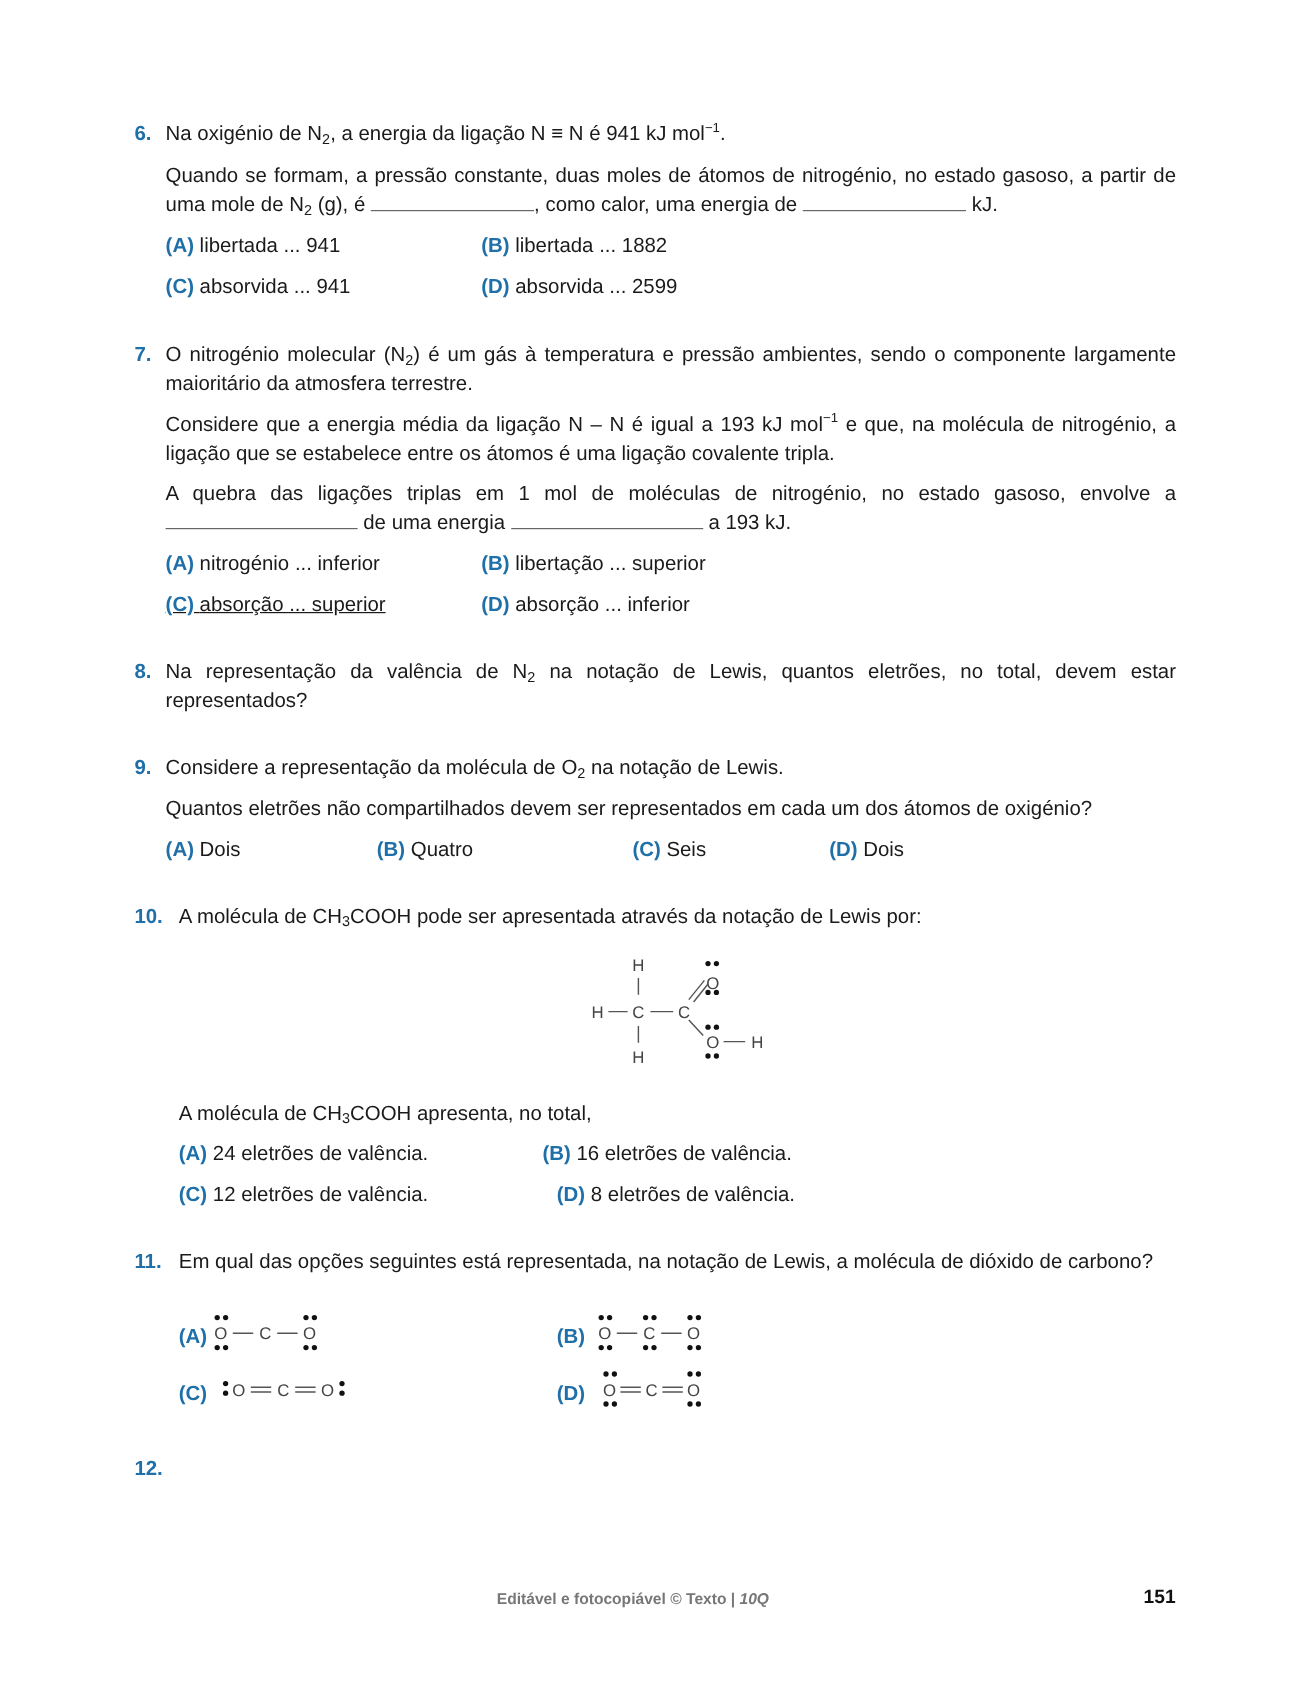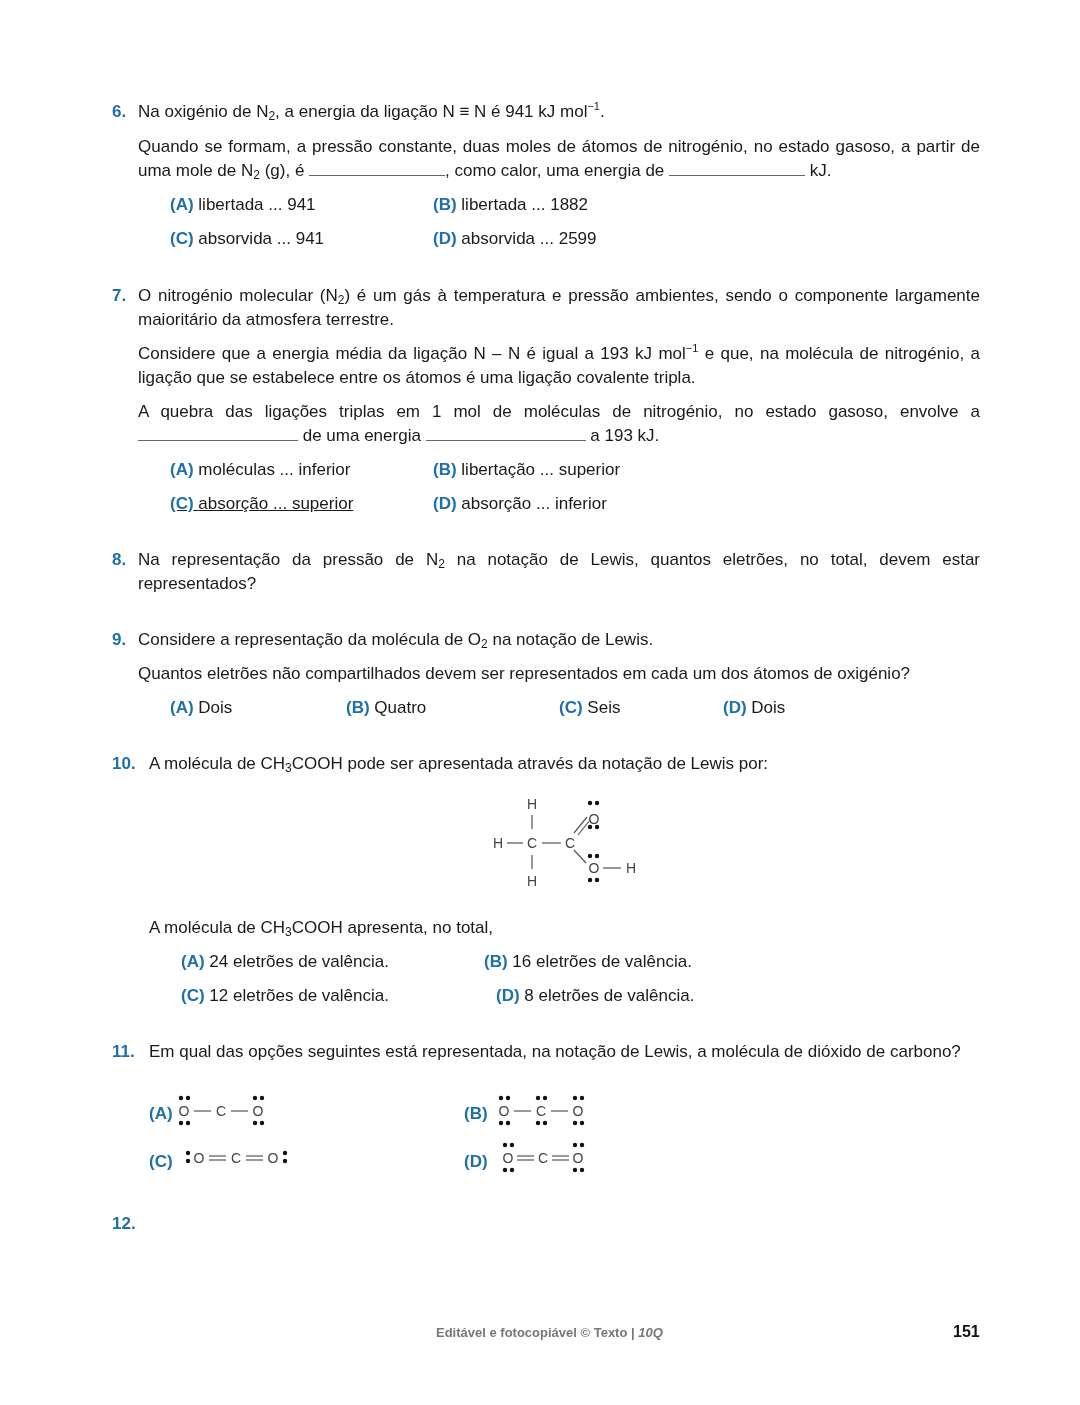--- a/index.html
+++ b/index.html
@@ -4,28 +4,28 @@
 <style>
   html, body { margin: 0; padding: 0; background: #ffffff; }
   body { width: 1080px; height: 1405px; position: relative; overflow: hidden;
          font-family: "Liberation Sans", "DejaVu Sans", sans-serif; color: #1a1a1a; }
   .q { position: absolute; left: 112px; width: 868px; font-size: 17px; line-height: 24px; }
   .qnum { position: absolute; left: 0; top: 0; color: #1f6fa8; font-weight: bold; }
   .qbody { margin-left: 26px; }
   .qbody.w { margin-left: 37px; }
   .p { margin: 0 0 10px 0; text-align: justify; }
   .opts { position: relative; height: 24px; margin-bottom: 10px; }
-  .opt { position: absolute; top: 0; white-space: nowrap; margin-left: 32px; }
+  .opt { position: absolute; top: 0; white-space: nowrap; }
   .olet { color: #1f6fa8; font-weight: bold; }
   .blank { display: inline-block; border-bottom: 1px solid #666; height: 16px; vertical-align: baseline; }
   sub { font-size: 12px; vertical-align: -3px; line-height: 0; }
   sup { font-size: 11px; vertical-align: 7px; line-height: 0; }
   .mol { position: absolute; }
   .footer { position: absolute; top: 1325px; left: 0; width: 1080px; font-size: 13px; color: #777; }
-  .footer .center { position: absolute; left: 436px; font-weight: bold; }
+  .footer .center { position: absolute; left: 414px; font-weight: bold; }
   .footer .center i { font-style: italic; }
   .pagenum { position: absolute; left: 953px; top: 1323px; font-size: 16px; font-weight: bold; color: #111; }
   svg text { font-family: "Liberation Sans", "DejaVu Sans", sans-serif; }
 </style>
 </head>
 <body>
 
 <div class="q" style="top:100px;">
   <span class="qnum">6.</span>
   <div class="qbody">
@@ -42,34 +42,34 @@
   </div>
 </div>
 
 <div class="q" style="top:284px;">
   <span class="qnum">7.</span>
   <div class="qbody">
     <p class="p"><span>O nitrogénio molecular (N</span><sub>2</sub><span>) é um gás à temperatura e pressão ambientes, sendo o componente largamente maioritário da atmosfera terrestre.</span></p>
     <p class="p"><span>Considere que a energia média da ligação N – N é igual a 193 kJ mol</span><sup>−1</sup><span> e que, na molécula de nitrogénio, a ligação que se estabelece entre os átomos é uma ligação covalente tripla.</span></p>
     <p class="p"><span>A quebra das ligações triplas em 1 mol de moléculas de nitrogénio, no estado gasoso, envolve a </span><span class="blank" style="width:160px;"></span><span> de uma energia </span><span class="blank" style="width:160px;"></span><span> a 193 kJ.</span></p>
     <div class="opts">
-      <span class="opt" style="left:0;"><span class="olet">(A)</span> <span>moléculas ... inferior</span></span>
+      <span class="opt" style="left:0;"><span class="olet">(A)</span> <span>nitrogénio ... inferior</span></span>
       <span class="opt" style="left:263px;"><span class="olet">(B)</span> <span>libertação ... superior</span></span>
     </div>
     <div class="opts">
       <span class="opt" style="left:0;text-decoration:underline;"><span class="olet">(C)</span> <span>absorção ... superior</span></span>
       <span class="opt" style="left:263px;"><span class="olet">(D)</span> <span>absorção ... inferior</span></span>
     </div>
   </div>
 </div>
 
 <div class="q" style="top:548px;">
   <span class="qnum">8.</span>
   <div class="qbody">
-    <p class="p"><span>Na representação da pressão de N</span><sub>2</sub><span> na notação de Lewis, quantos eletrões, no total, devem estar representados?</span></p>
+    <p class="p"><span>Na representação da valência de N</span><sub>2</sub><span> na notação de Lewis, quantos eletrões, no total, devem estar representados?</span></p>
   </div>
 </div>
 
 <div class="q" style="top:628px;">
   <span class="qnum">9.</span>
   <div class="qbody">
     <p class="p"><span>Considere a representação da molécula de O</span><sub>2</sub><span> na notação de Lewis.</span></p>
     <p class="p">Quantos eletrões não compartilhados devem ser representados em cada um dos átomos de oxigénio?</p>
     <div class="opts">
       <span class="opt" style="left:0;"><span class="olet">(A)</span> <span>Dois</span></span>

